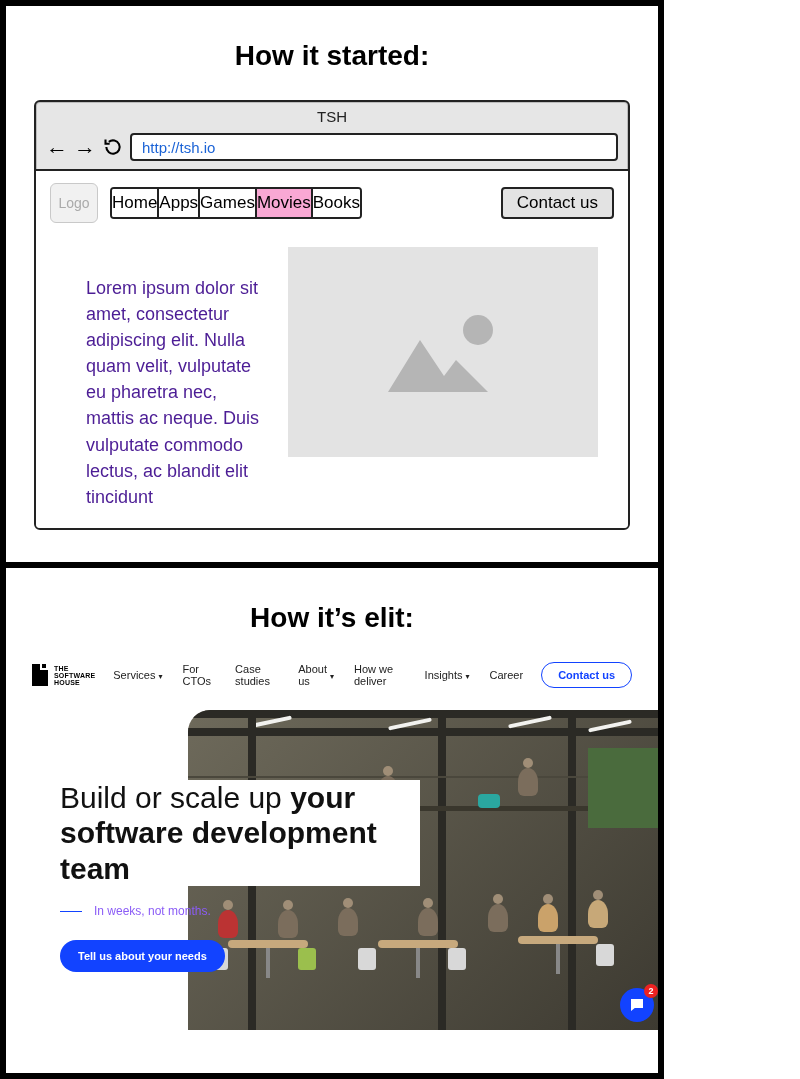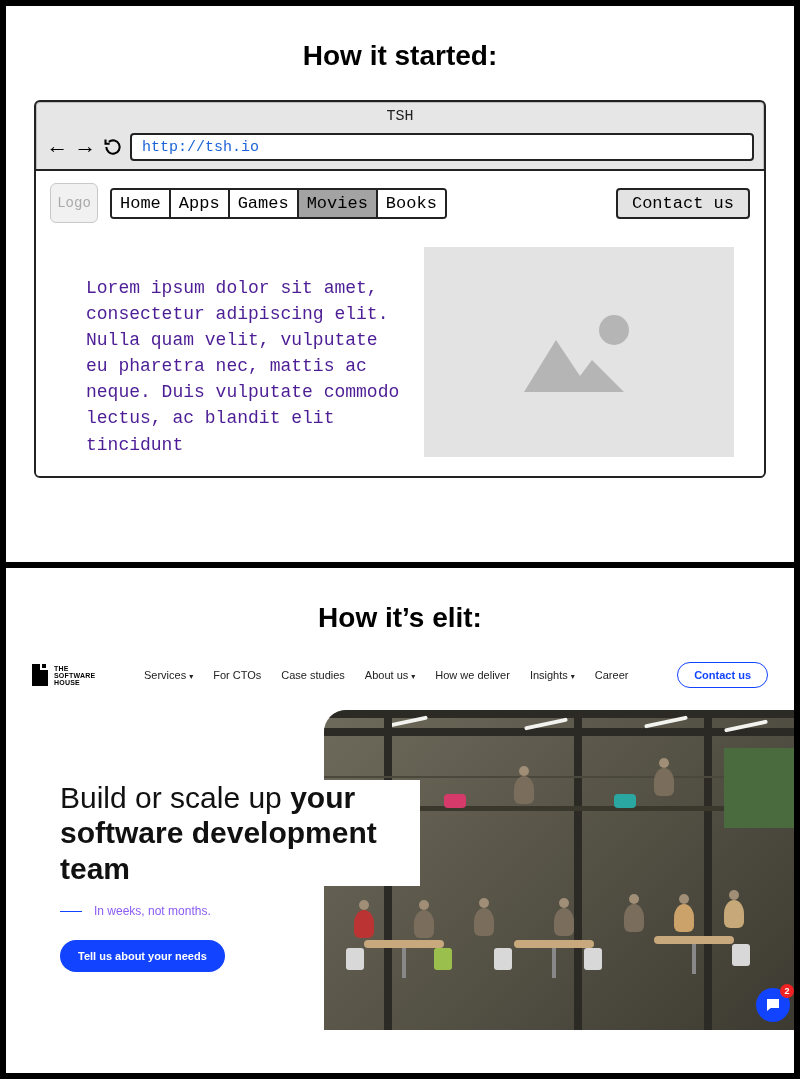--- a/index.html
+++ b/index.html
@@ -1,39 +1,39 @@
 <!DOCTYPE html>
 <html><head>
 <meta charset="utf-8">
 <style>
   * { box-sizing: border-box; margin: 0; padding: 0; }
   html, body { width: 800px; background: #fff; font-family: -apple-system, BlinkMacSystemFont, "Segoe UI", Helvetica, Arial, sans-serif; }
-  .frame { width: 800px; }
+  .frame { width: 664px; }
   .panel { border: 6px solid #000; }
   .panel.top { height: 568px; }
   .panel.bottom { height: 511px; border-top: none; }
   .panel-inner { padding: 18px 28px; }
   .title { text-align: center; font-weight: 800; font-size: 28px; letter-spacing: 0; margin-top: 16px; margin-bottom: 28px; }
 
   
-  .wf-browser { border: 2px solid #222; border-radius: 6px; background: #e6e6e6; box-shadow: inset 0 0 0 1px #bcbcbc; font-family: Liberation Mono, monospace; }
+  .wf-browser { border: 2px solid #222; border-radius: 6px; background: #e6e6e6; box-shadow: inset 0 0 0 1px #bcbcbc; }
   .wf-titlebar { text-align: center; font-size: 15px; padding: 6px 0 4px; color: #222; }
   .wf-toolbar { display: flex; align-items: center; gap: 6px; padding: 4px 10px 8px; }
   .wf-arrow, .wf-refresh { width: 22px; height: 22px; display: flex; align-items: center; justify-content: center; font-size: 22px; font-weight: 900; color: #000; cursor: pointer; }
   .wf-refresh svg { width: 20px; height: 20px; }
   .wf-url { flex: 1; background: #fff; border: 2px solid #222; border-radius: 4px; height: 28px; display: flex; align-items: center; padding: 0 10px; }
   .wf-url span { color: #1b63d6; font-size: 15px; }
 
   .wf-page { background: #fff; border-top: 2px solid #222; padding: 10px 10px 18px; border-radius: 0 0 4px 4px; }
   .wf-nav-row { display: flex; align-items: center; gap: 12px; padding: 2px 4px 14px; }
   .wf-logo { width: 48px; height: 40px; border: 1px solid #c9c9c9; background: #f1f1f1; border-radius: 6px; display: flex; align-items: center; justify-content: center; color: #aaa; font-size: 14px; }
   .wf-tabs { display: flex; border: 2px solid #222; border-radius: 4px; overflow: hidden; }
-  .wf-tab { padding: 4px 8px; font-size: 17px; border-right: 2px solid #222; background: #fff; cursor: pointer; }
+  .wf-tab { padding: 4px 0; font-size: 17px; border-right: 2px solid #222; background: #fff; cursor: pointer; }
   .wf-tab:last-child { border-right: none; }
-  .wf-tab.active { background: #a3a3a3; }
+  .wf-tab.active { background: #f9a8d4; }
   .wf-spacer { flex: 1; }
   .wf-contact { border: 2px solid #222; border-radius: 4px; padding: 4px 14px; font-size: 17px; background: #e3e3e3; cursor: pointer; }
   .wf-content { display: flex; gap: 24px; padding: 10px 20px 0 40px; align-items: flex-start; }
   .wf-text { flex: 1; font-size: 18px; line-height: 1.45; color: #4c1d95; padding-top: 28px; }
   .wf-image { width: 310px; height: 210px; background: #e3e3e3; display: flex; align-items: center; justify-content: center; }
   .wf-image svg { width: 130px; height: 100px; }
 
   
   .panel.bottom .panel-inner { padding: 18px 26px 0; }
   .m-header { display: flex; align-items: center; gap: 18px; padding: 0 0 14px; }

